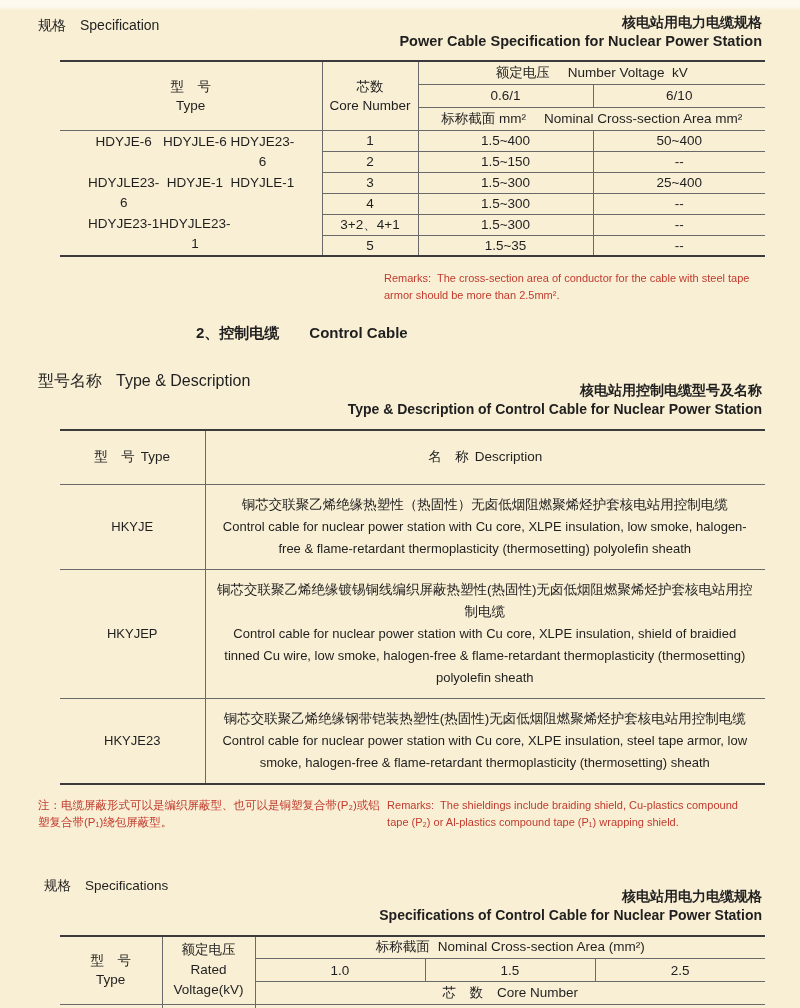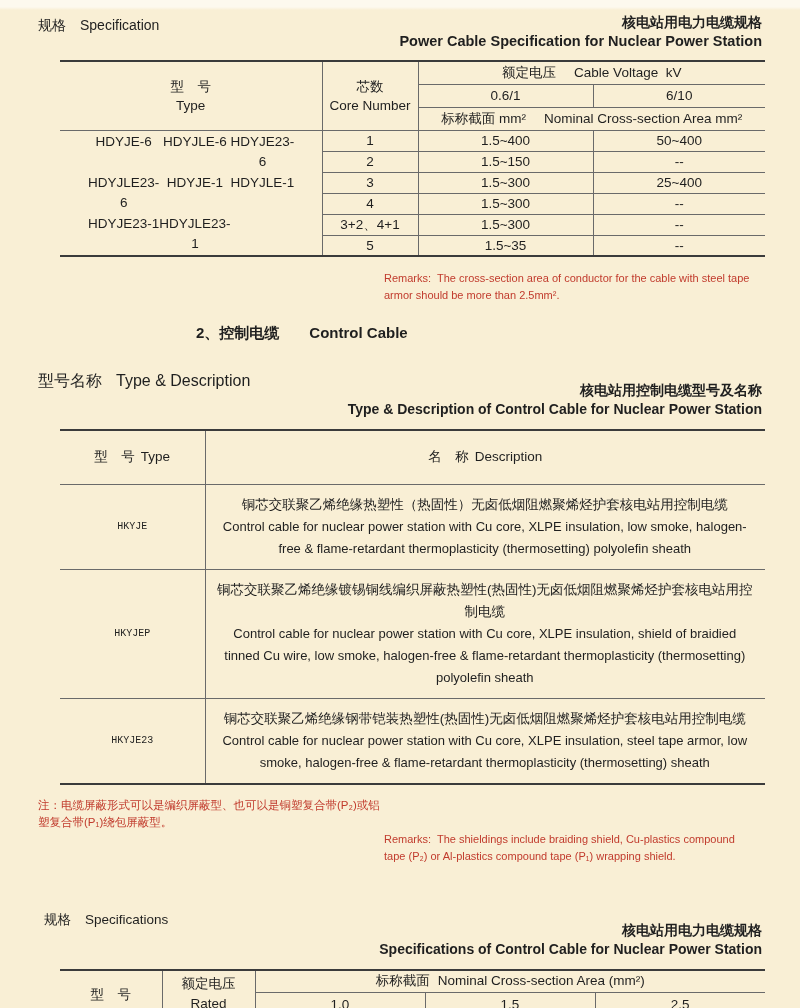--- a/index.html
+++ b/index.html
@@ -45,21 +45,21 @@
 
   .heading2 { margin:20px 0 0 196px; font-weight:bold; font-size:15px; }
   .heading2 .en { margin-left:30px; }
 
   .t2 { margin-top:10px; }
   .t2 td.hcell { height:54px; }
   .t2 .hpair .en { margin-left:6px; }
   .t2 td.desc { text-align:center; padding:9px 10px 9px 9px; vertical-align:middle; }
   .t2 .zh-line { font-size:13.5px; line-height:22px; }
   .t2 .en-line { font-size:13px; line-height:22px; }
-  .t2 td.typecol { font-size:10px;font-family:Liberation Mono, monospace; }
+  .t2 td.typecol { font-size:13px; }
 
   .t3 { margin-top:10px; }
   .t3 tr.hrow td { height:23px; }
   .t3 .stack3 { line-height:20px; display:flex; flex-direction:column; }
   .t3 td.r1 { height:39px; }
   .t3 .twolines { line-height:19px; display:flex; flex-direction:column; }
 </style>
 </head>
 <body>
 
@@ -90,21 +90,21 @@
           <span>Type</span>
         </div>
       </td>
       <td rowspan="3">
         <div class="stack">
           <span>芯数</span>
           <span>Core Number</span>
         </div>
       </td>
       <td colspan="2">
-        <span>额定电压</span><span class="gap prews">Cable Voltage  kV</span>
+        <span>额定电压</span><span class="gap prews">Number Voltage  kV</span>
       </td>
     </tr>
     <tr class="hrow">
       <td>0.6/1</td>
       <td>6/10</td>
     </tr>
     <tr class="hrow">
       <td colspan="2">
         <span>标称截面 mm²</span><span class="gap">Nominal Cross-section Area mm²</span>
       </td>
@@ -203,21 +203,21 @@
     <tr>
       <td class="typecol">HKYJE23</td>
       <td class="desc">
         <div class="zh-line">铜芯交联聚乙烯绝缘钢带铠装热塑性(热固性)无卤低烟阻燃聚烯烃护套核电站用控制电缆</div>
         <div class="en-line">Control cable for nuclear power station with Cu core, XLPE insulation, steel tape armor, low smoke, halogen-free &amp; flame-retardant thermoplasticity (thermosetting) sheath</div>
       </td>
     </tr>
   </tbody>
     </table>
 
-  <div class="notes" style="margin-top:12px;flex-direction:column;">
+  <div class="notes" style="margin-top:12px;">
     <div class="note-zh prews">注：电缆屏蔽形式可以是编织屏蔽型、也可以是铜塑复合带(P₂)或铝塑复合带(P₁)绕包屏蔽型。</div>
     <div class="note-en prews">Remarks:  The shieldings include braiding shield, Cu-plastics compound  tape (P₂) or Al-plastics compound tape (P₁) wrapping shield.</div>
   </div>
 
   <div class="hdr-row" style="margin-top:42px;margin-left:44px;">
     <div class="sec-label" style="font-size:13.5px;">
       <span>规格</span><span class="en">Specifications</span>
     </div>
     <div class="titles pad">
       <div class="tz">核电站用电力电缆规格</div>

